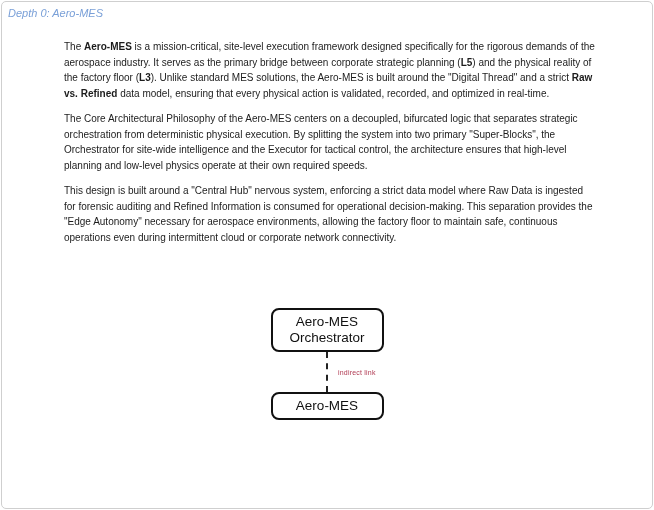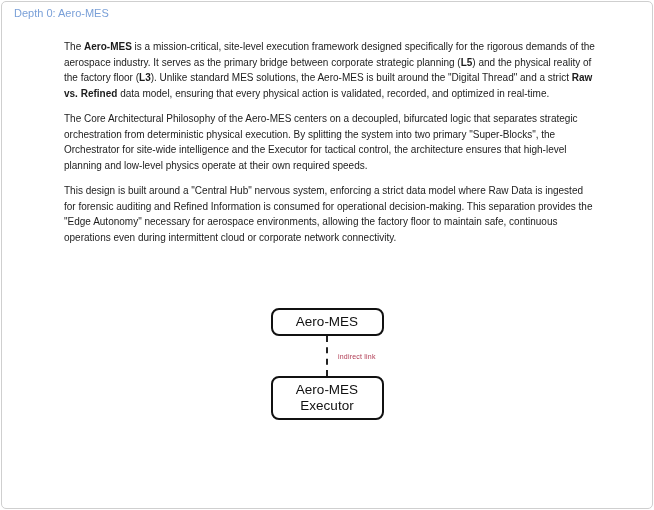--- a/index.html
+++ b/index.html
@@ -9,23 +9,24 @@
     position:relative;
     width:652px;height:508px;
     margin:1px;
     border:1px solid #cfcfcf;
     border-radius:5px;
     background:#ffffff;
     overflow:hidden;
   }
   .page-header{
     position:absolute;
-    top:5px;left:12px;
+    top:5px;left:6px;
     font-size:11px;
     line-height:13px;
+    font-style:italic;
   }
   .article{
     position:absolute;
     top:37px;left:62px;
     width:532px;
     font-size:10px;
     line-height:15.5px;
     color:#1c1c1c;
   }
   .para{margin:0 0 10px 0;padding:0;}
@@ -80,27 +81,27 @@
   <div class="article">
     <p class="para"><span>The </span><span class="b">Aero-MES</span><span> is a mission-critical, site-level execution framework designed specifically for the rigorous demands of the aerospace industry. It serves as the primary bridge between corporate strategic planning (</span><span class="b">L5</span><span>) and the physical reality of the factory floor (</span><span class="b">L3</span><span>). Unlike standard MES solutions, the Aero-MES is built around the "Digital Thread" and a strict </span><span class="b">Raw vs. Refined</span><span> data model, ensuring that every physical action is validated, recorded, and optimized in real-time.</span></p>
     <p class="para"><span>The Core Architectural Philosophy of the Aero-MES centers on a decoupled, bifurcated logic that separates strategic orchestration from deterministic physical execution. By splitting the system into two primary "Super-Blocks", the Orchestrator for site-wide intelligence and the Executor for tactical control, the architecture ensures that high-level planning and low-level physics operate at their own required speeds.</span></p>
     <p class="para"><span>This design is built around a "Central Hub" nervous system, enforcing a strict data model where Raw Data is ingested for forensic auditing and Refined Information is consumed for operational decision-making. This separation provides the "Edge Autonomy" necessary for aerospace environments, allowing the factory floor to maintain safe, continuous operations even during intermittent cloud or corporate network connectivity.</span></p>
   </div>
 
   <div class="diagram">
 
     <div class="node">
       <div>Aero-MES</div>
+      <div>Orchestrator</div>
     </div>
 
     <div class="edge">
       <div class="edge-line"></div>
       <div class="edge-label" style="color: rgb(176, 58, 82);">indirect link</div>
     </div>
 
     <div class="node">
       <div>Aero-MES</div>
-      <div>Executor</div>
     </div>
 
   </div>
 
 </div>
 
 </body></html>

